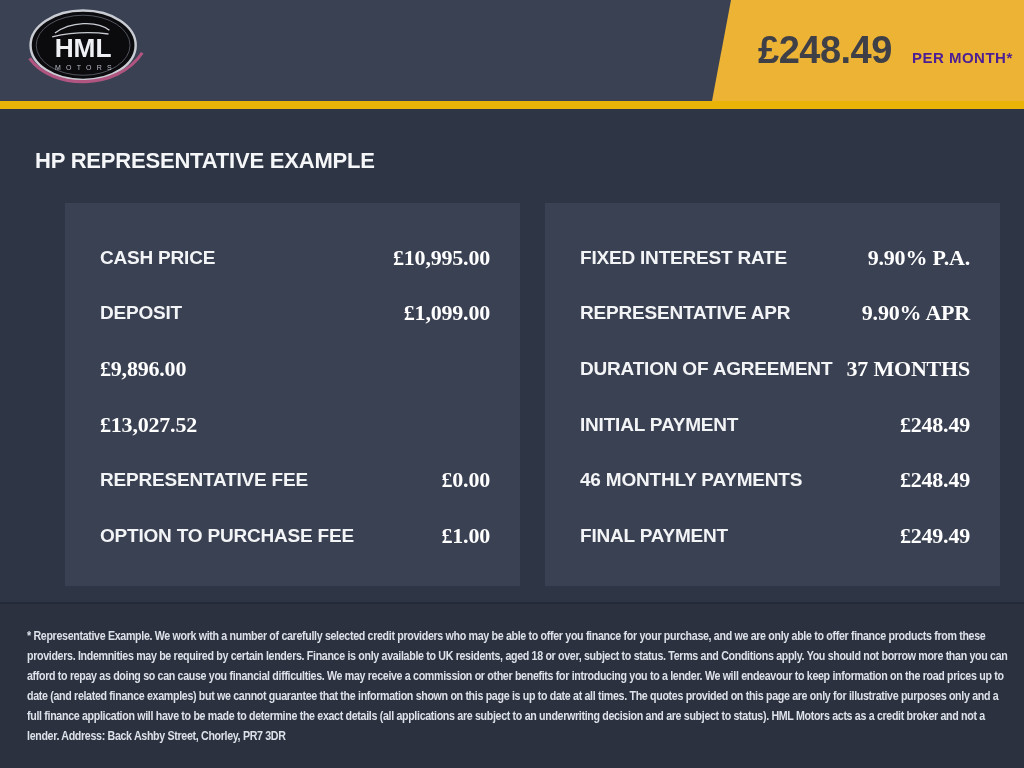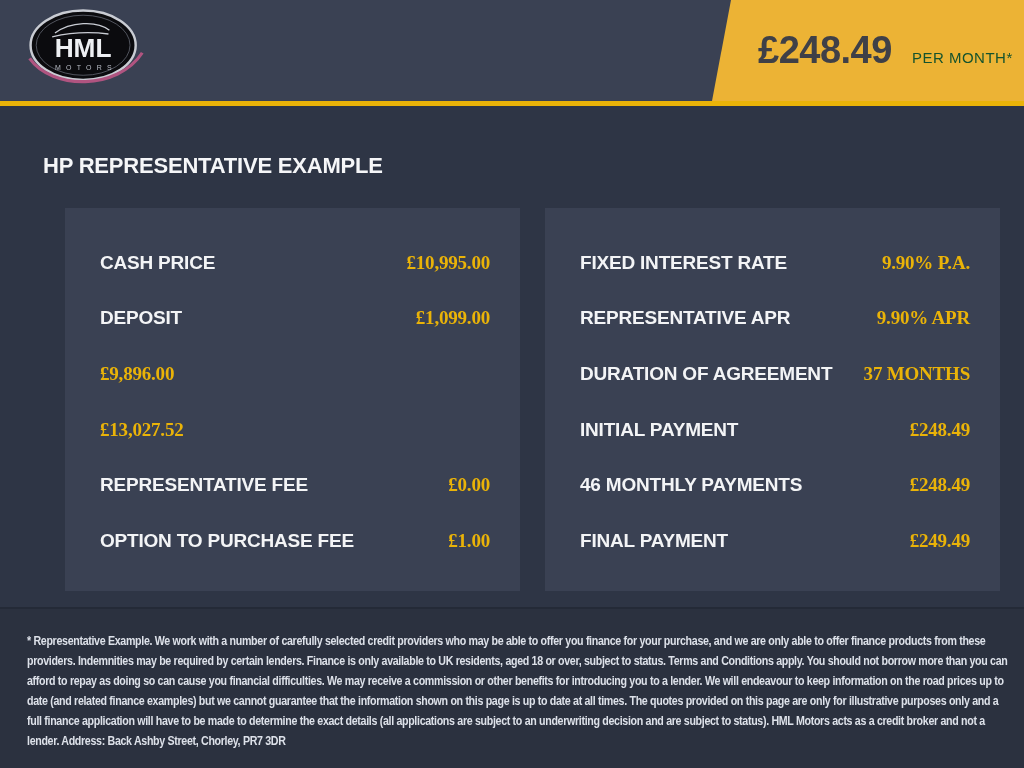--- a/index.html
+++ b/index.html
@@ -7,62 +7,62 @@
     width: 1024px; height: 768px; overflow: hidden;
     background: #2e3545;
     font-family: "Liberation Sans", "DejaVu Sans", sans-serif;
     -webkit-font-smoothing: antialiased;
   }
   .page { position: relative; width: 1024px; height: 768px; }
 
   
   .header {
     position: relative; height: 101px; background: #3a4153;
-    border-bottom: 5px solid #eab308;
+    border-bottom: 8px solid #eab308;
   }
   .logo { position: absolute; left: 24px; top: 5px; }
 
   .badge {
     position: absolute; right: 0; top: 0; width: 324px; height: 101px;
     background: #ecb335;
     clip-path: polygon(31px 0, 100% 0, 100% 100%, 12px 100%);
     display: flex; align-items: center; padding-left: 58px; box-sizing: border-box;
   }
   .badge-inner { display: flex; align-items: baseline; gap: 20px; }
   .badge-price {
     font-size: 38px; font-weight: bold; color: #3f4047; letter-spacing: -0.5px;
     font-family: "Liberation Sans", "DejaVu Sans", sans-serif;
   }
   .badge-period {
-    font-size: 15px; font-weight: normal; color: #14532d; letter-spacing: 0.5px;
+    font-size: 15px; font-weight: bold; color: #4c1d95; letter-spacing: 0.5px;
   }
 
   
   .page-body { height: 485px; background: #2e3545; box-sizing: border-box; }
   .page-title {
-    margin: 16px; padding: 31px 2px 0 27px;
+    margin: 8px; padding: 31px 2px 0 27px;
     font-size: 22px; font-weight: bold; color: #f5f6f8; letter-spacing: -0.2px;
   }
   .panels {
     display: flex; gap: 25px; margin: 29px 24px 0 22px; height: 383px; padding-left: 43px;
   }
   .panel {
     flex: 1; background: #3a4153;
     padding: 27px 30px 0 35px; box-sizing: border-box;
   }
   .frow {
     height: 55.6px; display: flex; justify-content: space-between; align-items: center;
   }
   .frow .lbl {
     font-size: 19px; font-weight: bold; color: #f3f4f6; letter-spacing: -0.2px;
     white-space: nowrap;
   }
   .frow .val {
     font-family: "Liberation Serif", "DejaVu Serif", serif;
-    font-size: 19px; font-weight: bold; color: #eab308; letter-spacing: -0.2px;
+    font-size: 22px; font-weight: bold; color: #ffffff; letter-spacing: -0.2px;
     white-space: nowrap; text-align: right;
   }
 
   
   .footer {
     height: 178px; background: #2b313f; border-top: 2px solid #242a37;
     padding: 22px 0 0 27px; box-sizing: border-box;
   }
   .fline {
     font-size: 13px; font-weight: bold; color: #dde1e9; letter-spacing: -0.4px;

